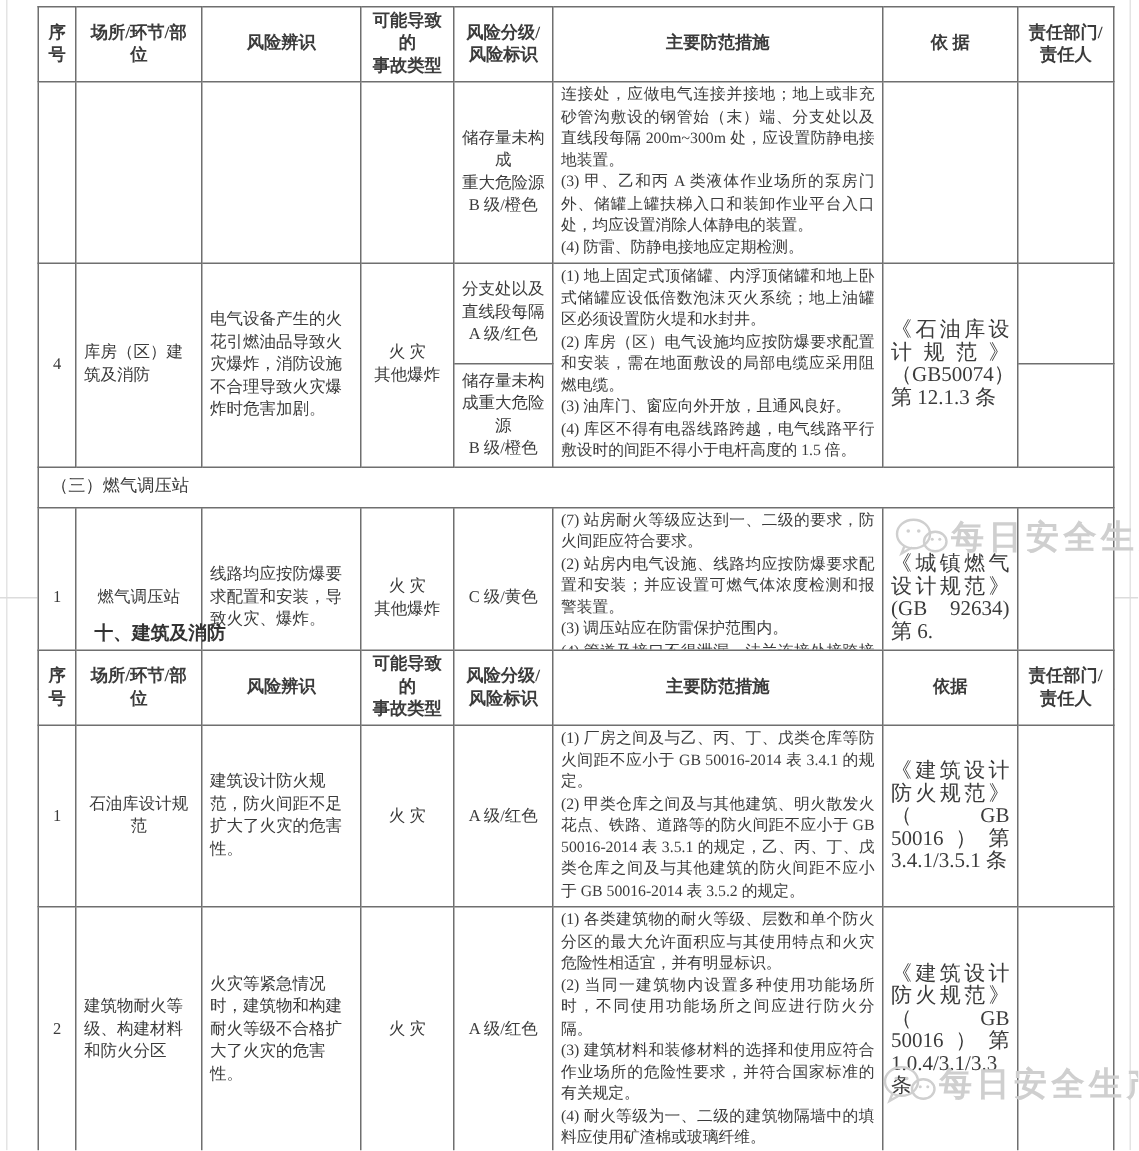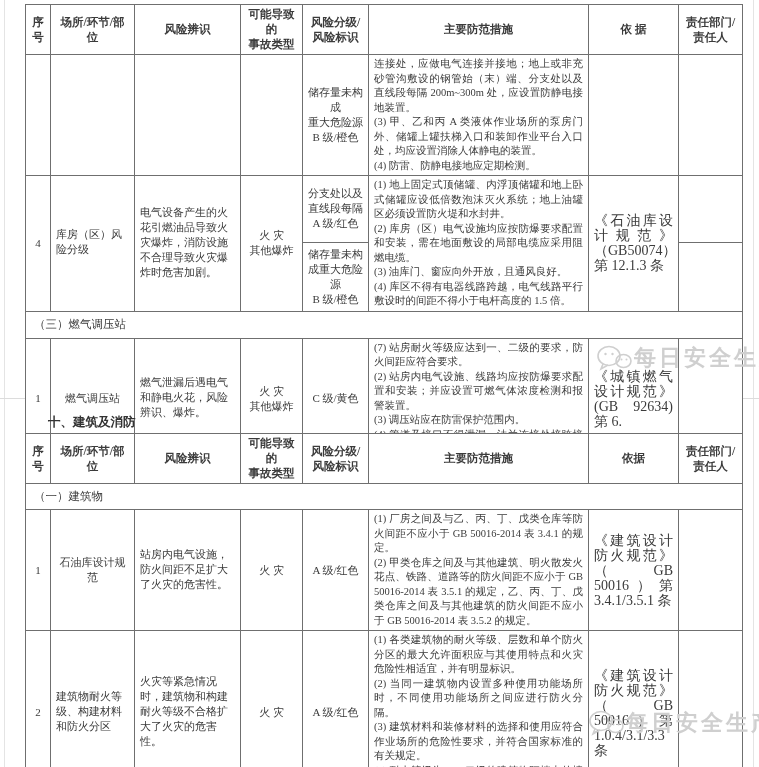--- a/index.html
+++ b/index.html
@@ -45,31 +45,30 @@
   }
   .risk-table td.basis{
     font-size:14px;
     line-height:15px;
     text-align:justify;
     padding:2px 5px;
   }
   .risk-table td.left{
     text-align:left;
     padding:2px 5px;
-    font-family:Liberation Mono, monospace;
   }
   .risk-table td.section{
     text-align:left;
     padding:2px 8px;
     font-size:11.5px;
     margin-top:47px;
   }
   .doc-title{
     position:absolute;
-    left:48px;top:414px;
+    left:63px;top:414px;
     font-weight:bold;
     font-size:12.5px;
     color:#333;
   }
   .watermark{
     position:absolute;
     display:flex;
     align-items:center;
     gap:2px;
     color:#cccccc;
@@ -129,21 +128,21 @@
 重大危险源
 B 级/橙色</td>
         <td class="measures">连接处，应做电气连接并接地；地上或非充砂管沟敷设的钢管始（末）端、分支处以及直线段每隔 200m~300m 处，应设置防静电接地装置。
 (3)  甲、乙和丙 A 类液体作业场所的泵房门外、储罐上罐扶梯入口和装卸作业平台入口处，均应设置消除人体静电的装置。
 (4)  防雷、防静电接地应定期检测。</td>
         <td></td>
         <td></td>
       </tr>
       <tr style="height:63px">
         <td rowspan="2">4</td>
-        <td rowspan="2" class="left">库房（区）风险分级</td>
+        <td rowspan="2" class="left">库房（区）建筑及消防</td>
         <td rowspan="2" class="left">电气设备产生的火花引燃油品导致火灾爆炸，消防设施不合理导致火灾爆炸时危害加剧。</td>
         <td rowspan="2">火  灾
 其他爆炸</td>
         <td>分支处以及直线段每隔
 A 级/红色</td>
         <td rowspan="2" class="measures">(1)  地上固定式顶储罐、内浮顶储罐和地上卧式储罐应设低倍数泡沫灭火系统；地上油罐区必须设置防火堤和水封井。
 (2)  库房（区）电气设施均应按防爆要求配置和安装，需在地面敷设的局部电缆应采用阻燃电缆。
 (3)  油库门、窗应向外开放，且通风良好。
 (4)  库区不得有电器线路跨越，电气线路平行敷设时的间距不得小于电杆高度的 1.5 倍。</td>
         <td rowspan="2" class="basis">《石油库设计规范》（GB50074）第 12.1.3 条</td>
@@ -153,21 +152,21 @@
         <td>储存量未构成重大危险源
 B 级/橙色</td>
         <td></td>
       </tr>
       <tr style="height:27px">
         <td colspan="8" class="section">（三）燃气调压站</td>
       </tr>
       <tr style="height:99px">
         <td>1</td>
         <td>燃气调压站</td>
-        <td class="left">燃气泄漏后遇电气和静电火花，风险辨识、爆炸。</td>
+        <td class="left">线路均应按防爆要求配置和安装，导致火灾、爆炸。</td>
         <td>火  灾
 其他爆炸</td>
         <td>C 级/黄色</td>
         <td class="measures">(7)  站房耐火等级应达到一、二级的要求，防火间距应符合要求。
 (2)  站房内电气设施、线路均应按防爆要求配置和安装；并应设置可燃气体浓度检测和报警装置。
 (3)  调压站应在防雷保护范围内。
 (4)  管道及接口不得泄漏，法兰连接处接跨接线。</td>
         <td class="basis">《城镇燃气设计规范》(GB 92634)第 6.</td>
         <td></td>
       </tr>
@@ -208,27 +207,24 @@
         <td class="hdr">风险辨识</td>
         <td class="hdr">可能导致的
 事故类型</td>
         <td class="hdr">风险分级/
 风险标识</td>
         <td class="hdr">主要防范措施</td>
         <td class="hdr">依据</td>
         <td class="hdr">责任部门/
 责任人</td>
       </tr>
-      <tr style="height:26px">
-        <td colspan="8" class="section">（一）建筑物</td>
-      </tr>
       <tr style="height:116px">
         <td>1</td>
         <td>石油库设计规范</td>
-        <td class="left">站房内电气设施，防火间距不足扩大了火灾的危害性。</td>
+        <td class="left">建筑设计防火规范，防火间距不足扩大了火灾的危害性。</td>
         <td>火  灾</td>
         <td>A 级/红色</td>
         <td class="measures">(1)  厂房之间及与乙、丙、丁、戊类仓库等防火间距不应小于 GB 50016-2014 表 3.4.1 的规定。
 (2)  甲类仓库之间及与其他建筑、明火散发火花点、铁路、道路等的防火间距不应小于 GB 50016-2014 表 3.5.1 的规定，乙、丙、丁、戊类仓库之间及与其他建筑的防火间距不应小于 GB 50016-2014 表 3.5.2 的规定。</td>
         <td class="basis">《建筑设计防火规范》（GB 50016）第 3.4.1/3.5.1 条</td>
         <td></td>
       </tr>
       <tr style="height:142px">
         <td>2</td>
         <td class="left">建筑物耐火等级、构建材料和防火分区</td>

